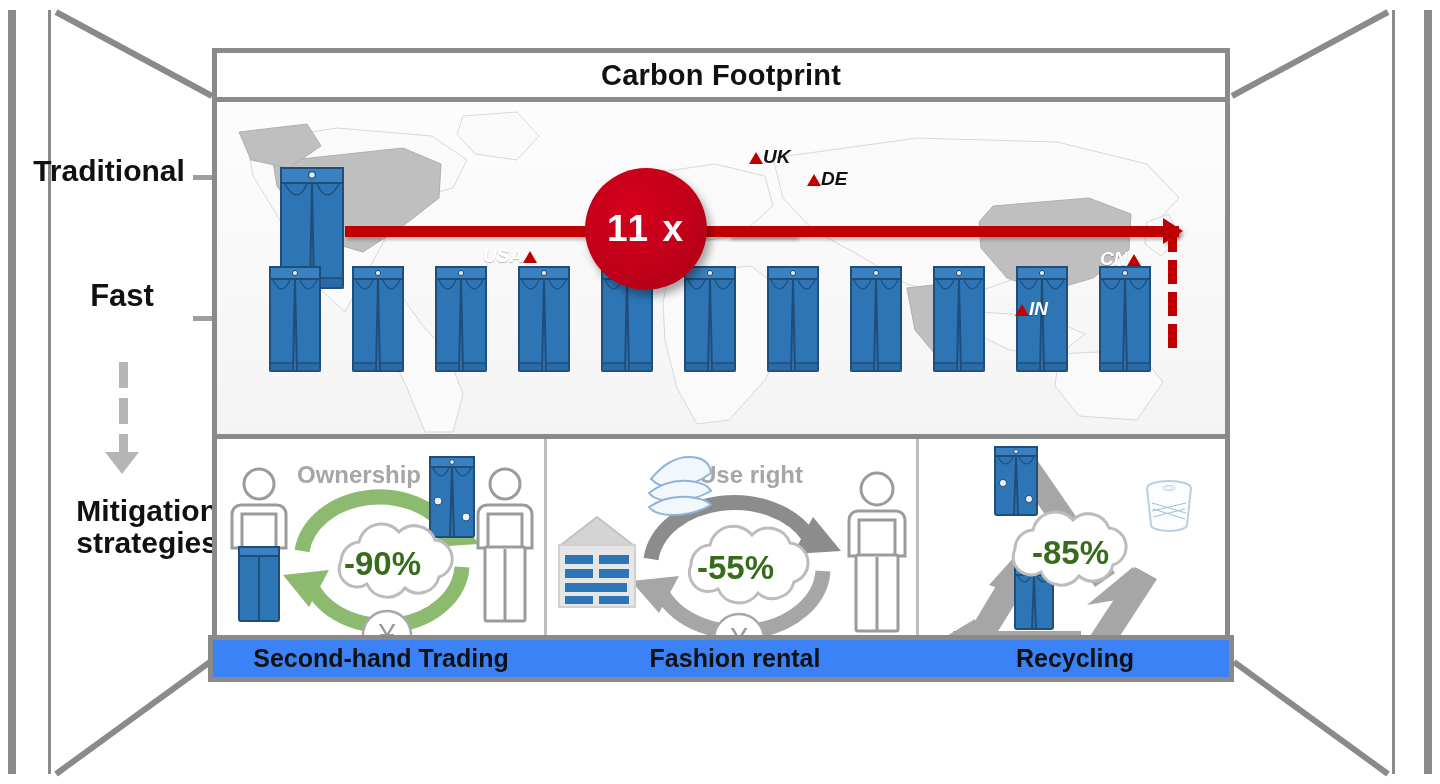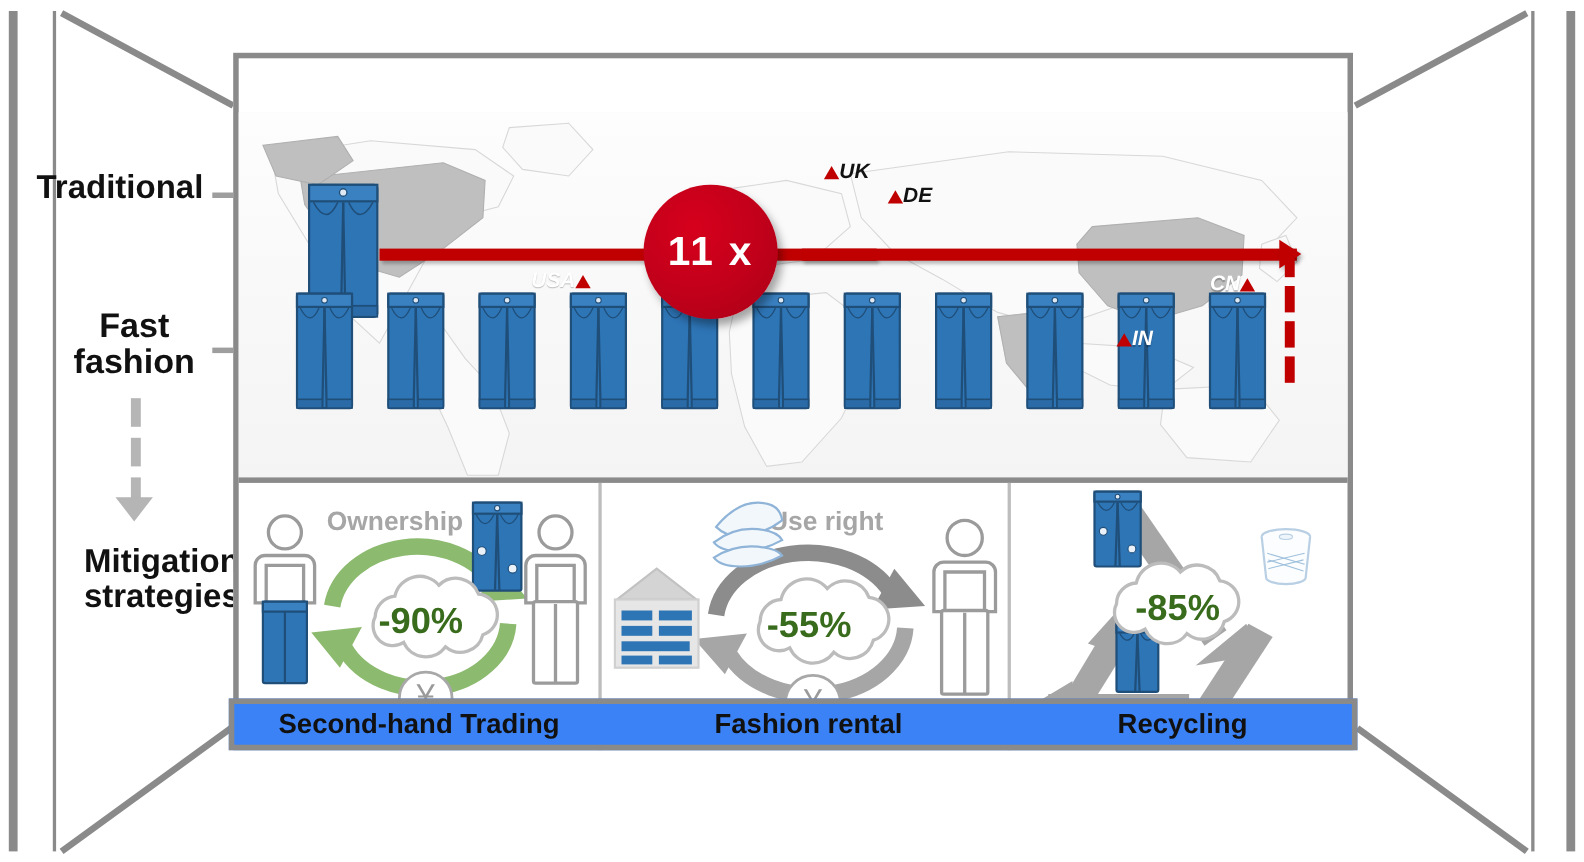--- a/index.html
+++ b/index.html
@@ -119,38 +119,40 @@
         <line x1="1388" y1="774" x2="1234" y2="662"></line>
       </g>
     </svg>
   </div>
 
   <div class="side-label" id="lbl-traditional">Traditional</div>
   <div class="tick" style="left:193px;top:175px;width:52px;"></div>
 
   <div class="side-label" id="lbl-fast">
     <div>Fast</div>
-    <div>fashion</div>
   </div>
   <div class="tick" style="left:193px;top:316px;width:52px;"></div>
 
   <div>
     <div class="dash-seg" style="top:362px;height:26px;"></div>
     <div class="dash-seg" style="top:398px;height:26px;"></div>
     <div class="dash-seg" style="top:434px;height:20px;"></div>
     <div class="dash-head"></div>
   </div>
 
   <div class="side-label" id="lbl-mitig">
     <div>Mitigation</div>
     <div>strategies</div>
   </div>
 
   <div class="mainbox">
 
+    <div class="title-bar">
+      <span>Carbon Footprint</span>
+    </div>
 
     <div class="map-area">
 
       <svg class="worldmap" viewBox="0 0 1008 332" preserveAspectRatio="none">
         <defs>
           <linearGradient id="mapbg" x1="0" y1="0" x2="0" y2="1">
             <stop offset="0%" stop-color="#fdfdfd"></stop>
               <stop offset="100%" stop-color="#f4f4f4"></stop>
           </linearGradient>
         </defs>

